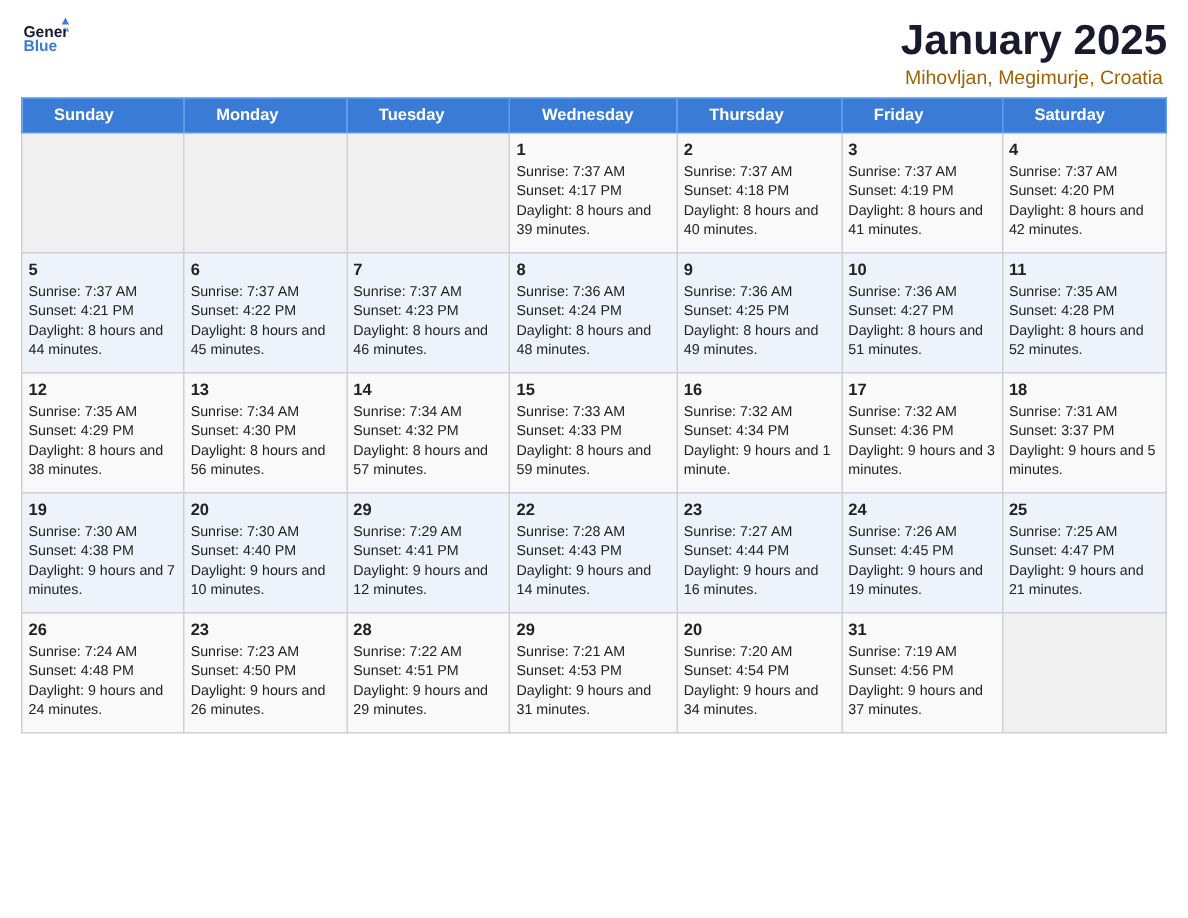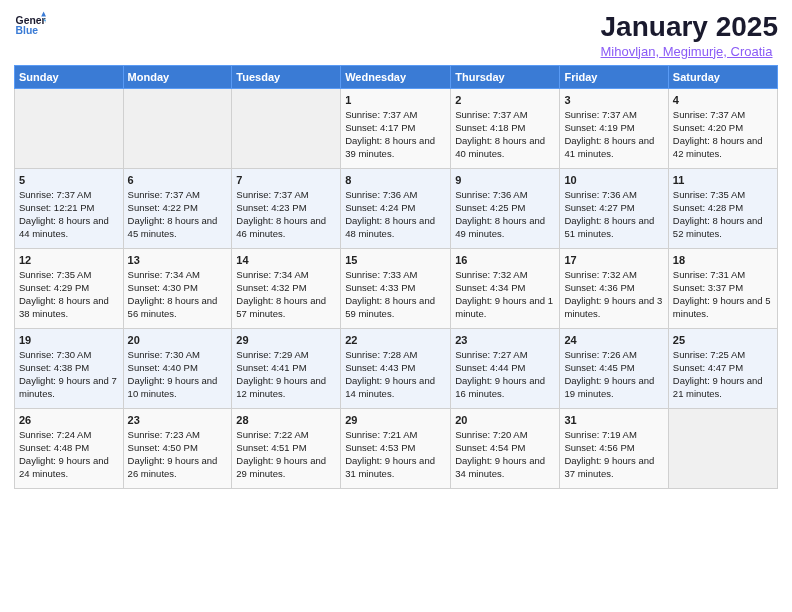--- a/index.html
+++ b/index.html
@@ -23,42 +23,41 @@
     .logo {
       display: flex;
       align-items: center;
       gap: 4px;
     }
     .logo-icon {
       width: 32px;
       height: 32px;
     }
     .title-block {
-      text-align: left;
+      text-align: center;
     }
     .main-title {
       font-size: 28px;
       font-weight: bold;
       color: #1a1a2e;
       line-height: 1.2;
     }
     .subtitle {
       font-size: 13px;
-      color: #8b5cf6;
-      text-decoration: underline;
+      color: #a16207;
     }
     table {
       width: 100%;
       border-collapse: collapse;
       font-size: 10px;
     }
     thead tr th {
       background-color: #3a7bd5;
       color: white;
-      padding: 5px 4px;
+      padding: 5px 21px;
       text-align: left;
       font-size: 11px;
       font-weight: bold;
       border: 1px solid #5a9bf5;
     }
     tbody tr td {
       border: 1px solid #d0d0d0;
       padding: 4px 4px;
       vertical-align: top;
       width: 113px;
@@ -140,21 +139,21 @@
             <div class="day-num">4</div>
             <div>Sunrise: 7:37 AM</div>
             <div>Sunset: 4:20 PM</div>
             <div>Daylight: 8 hours and 42 minutes.</div>
           </td>
         </tr>
         <tr>
           <td>
             <div class="day-num">5</div>
             <div>Sunrise: 7:37 AM</div>
-            <div>Sunset: 12:21 PM</div>
+            <div>Sunset: 4:21 PM</div>
             <div>Daylight: 8 hours and 44 minutes.</div>
           </td>
           <td>
             <div class="day-num">6</div>
             <div>Sunrise: 7:37 AM</div>
             <div>Sunset: 4:22 PM</div>
             <div>Daylight: 8 hours and 45 minutes.</div>
           </td>
           <td>
             <div class="day-num">7</div>

